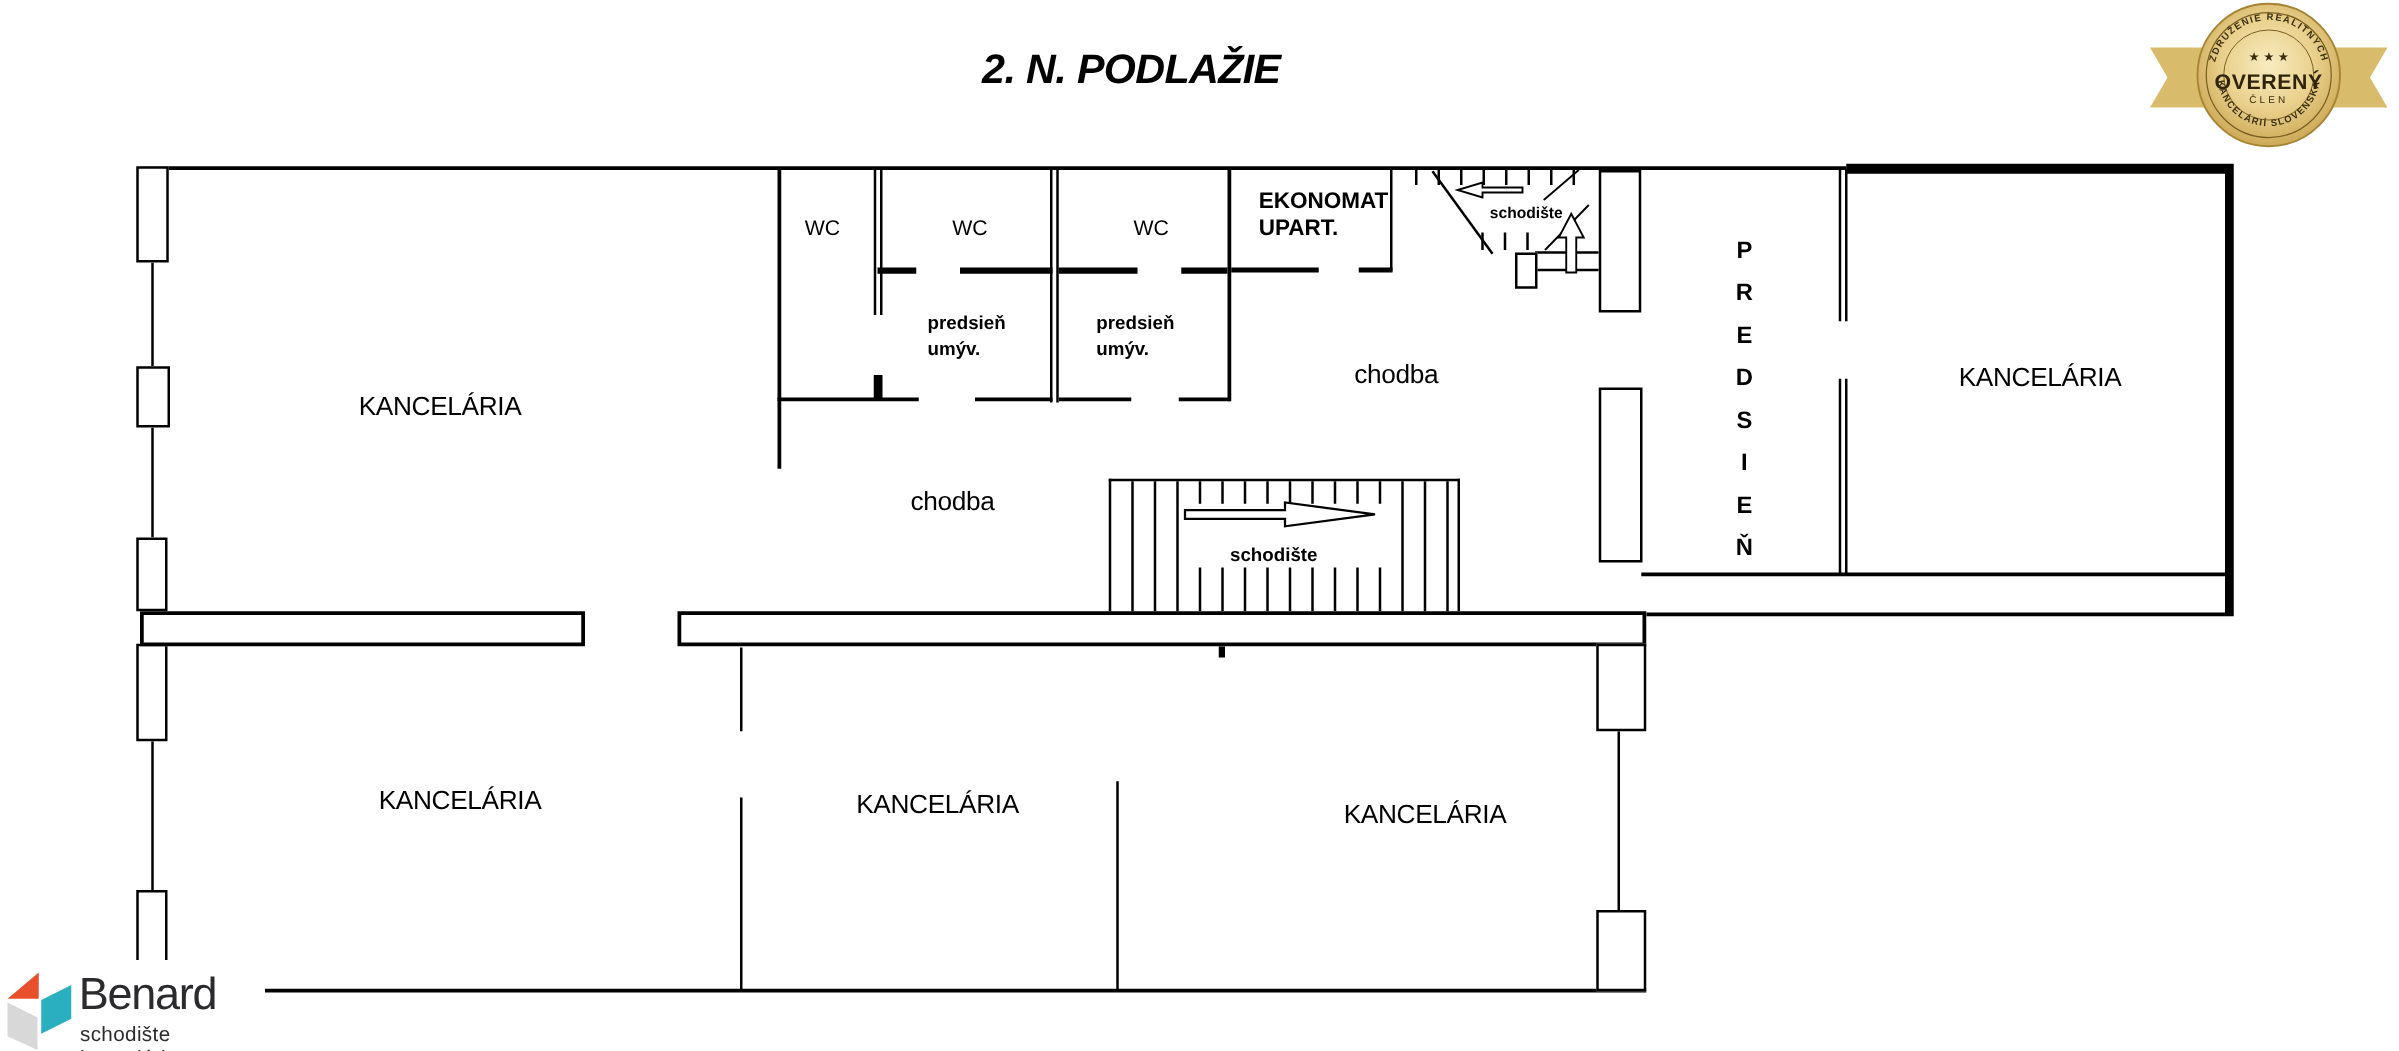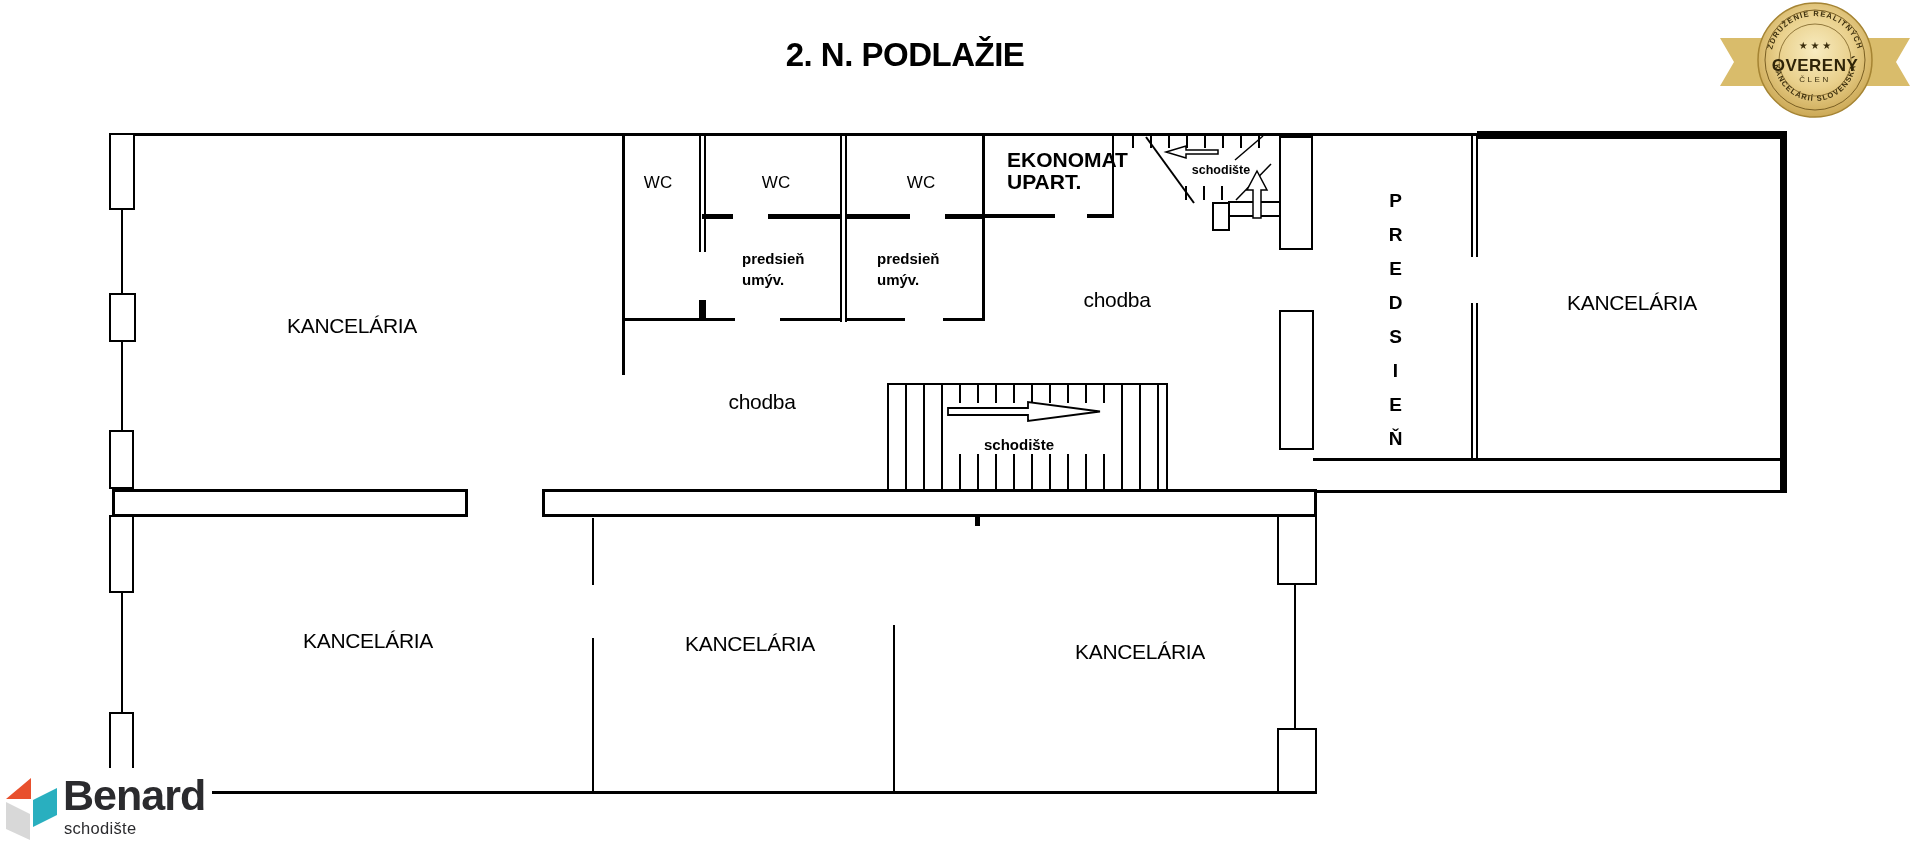--- a/index.html
+++ b/index.html
@@ -6,29 +6,29 @@
   #stage{position:relative;width:1919px;height:841px;background:#fff;overflow:hidden;
          font-family:"Liberation Sans","DejaVu Sans",sans-serif;color:#000;}
   .w{position:absolute;background:#000;z-index:1;}
   .pier{position:absolute;background:#fff;border:2px solid #000;box-sizing:border-box;z-index:2;}
   .band{position:absolute;background:#fff;border:3px solid #000;box-sizing:border-box;z-index:2;}
   .lbl{position:absolute;z-index:3;font-weight:normal;white-space:nowrap;transform:translateX(-50%);}
   .lbl-left{position:absolute;z-index:3;font-weight:bold;white-space:nowrap;}
   .f21{font-size:21px;letter-spacing:-0.3px;text-align:center;}
   .f17{font-size:17px;}
   .f15{font-size:15px;line-height:21px;}
-  .f155{font-size:21px;line-height:22px;}
+  .f155{font-size:18px;line-height:22px;}
   .norm{font-weight:bold;}
   #title{position:absolute;left:905px;top:36px;transform:translateX(-50%);
-         font-size:33px;font-weight:bold;letter-spacing:-0.5px;z-index:3;white-space:nowrap;}
+         font-size:33px;font-weight:bold;letter-spacing:-0.5px;z-index:3;white-space:nowrap;font-style:italic;}
   #vert-hall{position:absolute;left:1384px;top:190px;z-index:3;font-size:19px;font-weight:bold;
          writing-mode:vertical-rl;text-orientation:upright;letter-spacing:13px;}
   #overlay{position:absolute;left:0;top:0;z-index:4;pointer-events:none;}
   #logo{position:absolute;left:0;top:768px;width:212px;height:73px;background:#fff;z-index:5;}
-  #logo-name{position:absolute;left:63px;top:5px;font-size:43px;font-weight:bold;
+  #logo-name{position:absolute;left:63px;top:5px;font-size:36px;font-weight:normal;
          letter-spacing:-1px;line-height:44px;}
   #logo-tagline{position:absolute;left:64px;top:51px;font-size:16.5px;letter-spacing:0.3px;}
   #badge{position:absolute;left:1713px;top:0;z-index:5;}
 </style>
 </head>
 <body>
 
 <div id="stage">
 
   <div class="w" style="left:113px;top:133px;width:1364px;height:3px"></div>

